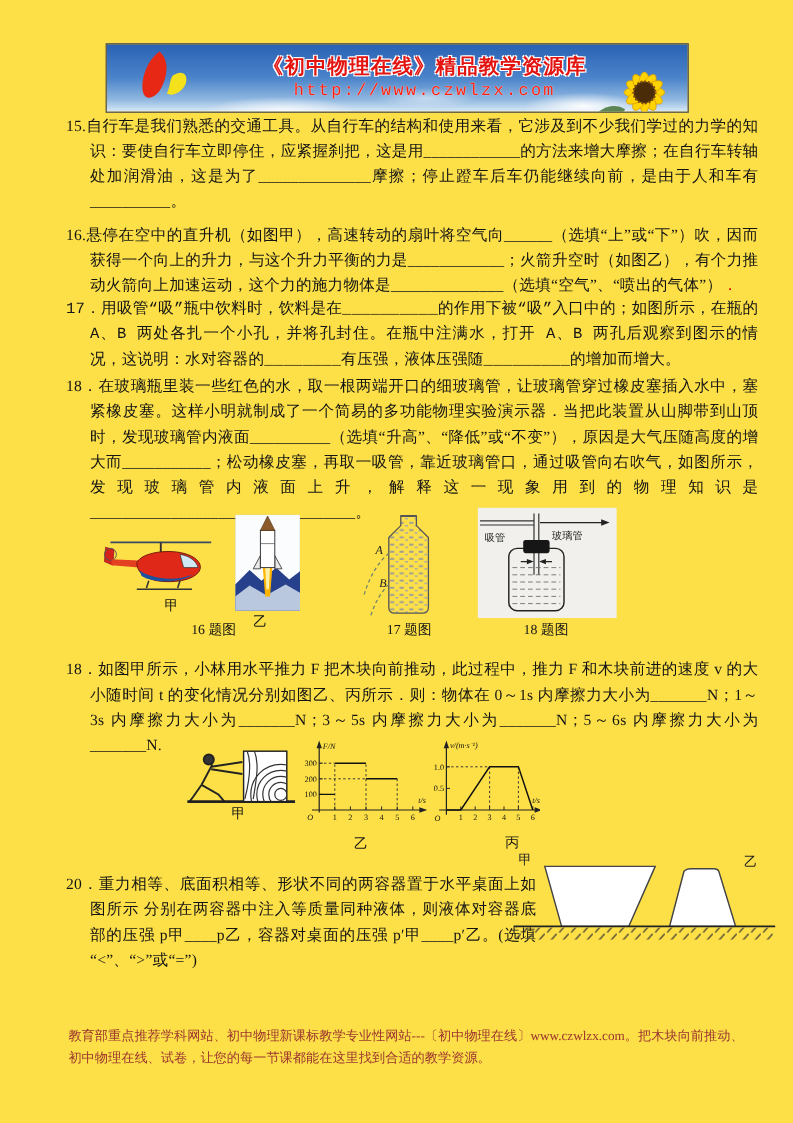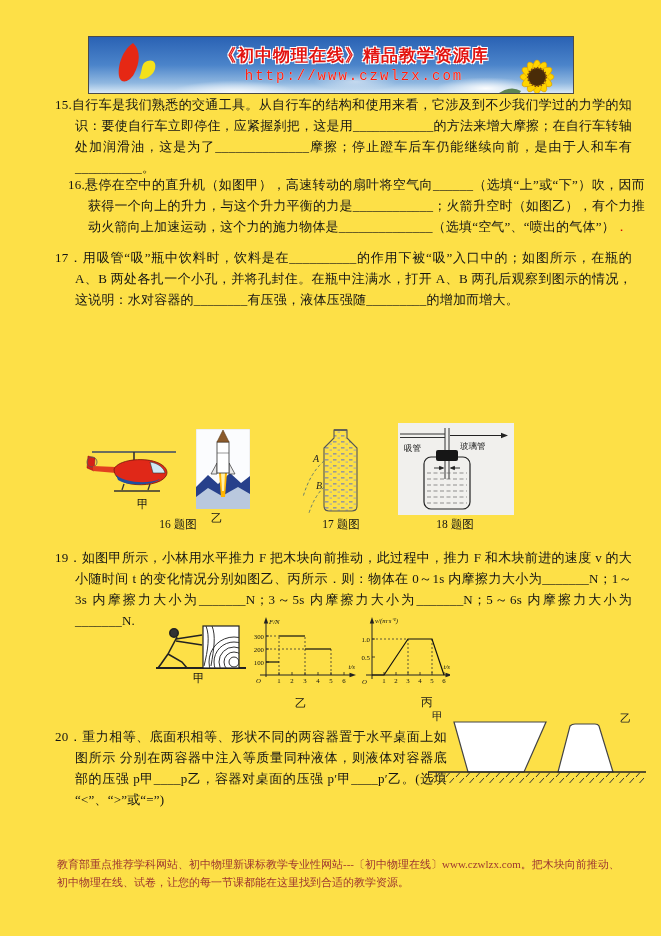--- a/index.html
+++ b/index.html
@@ -58,24 +58,25 @@
         </g>
         <circle r="9" fill="#4a2c08"></circle>
         <circle r="9" fill="none" stroke="#7a4a12" stroke-width="2" stroke-dasharray="1.5,1.5"></circle>
       </g>
       <path d="M2 46 Q14 38 24 44 L20 50 L2 50 Z" fill="#3c6a2a" opacity="0.8"></path>
     </svg>
   </div>
 
   <p class="q" style="top:94px;">15.自行车是我们熟悉的交通工具。从自行车的结构和使用来看，它涉及到不少我们学过的力学的知识：要使自行车立即停住，应紧握刹把，这是用____________的方法来增大摩擦；在自行车转轴处加润滑油，这是为了______________摩擦；停止蹬车后车仍能继续向前，是由于人和车有__________。</p>
 
-  <p class="q" style="top:174px;margin-left:13px;"><span>16.悬停在空中的直升机（如图甲），高速转动的扇叶将空气向______（选填“上”或“下”）吹，因而获得一个向上的升力，与这个升力平衡的力是____________；火箭升空时（如图乙），有个力推动火箭向上加速运动，这个力的施力物体是______________（选填“空气”、“喷出的气体”）</span><span class="red">．</span></p>
-
-  <p class="q" style="top:247px;">17．用吸管“吸”瓶中饮料时，饮料是在__________的作用下被“吸”入口中的；如图所示，在瓶的 A、B 两处各扎一个小孔，并将孔封住。在瓶中注满水，打开 A、B 两孔后观察到图示的情况，这说明：水对容器的________有压强，液体压强随_________的增加而增大。</p>
-
+  <p class="q" style="top:185px;"><span>16.悬停在空中的直升机（如图甲），高速转动的扇叶将空气向______（选填“上”或“下”）吹，因而获得一个向上的升力，与这个升力平衡的力是____________；火箭升空时（如图乙），有个力推动火箭向上加速运动，这个力的施力物体是______________（选填“空气”、“喷出的气体”）</span><span class="red">．</span></p>
+
+  <p class="q" style="top:247px;font-family:Liberation Mono, monospace;">17．用吸管“吸”瓶中饮料时，饮料是在__________的作用下被“吸”入口中的；如图所示，在瓶的 A、B 两处各扎一个小孔，并将孔封住。在瓶中注满水，打开 A、B 两孔后观察到图示的情况，这说明：水对容器的________有压强，液体压强随_________的增加而增大。</p>
+
+  <p class="q" style="top:311px;">18．在玻璃瓶里装一些红色的水，取一根两端开口的细玻璃管，让玻璃管穿过橡皮塞插入水中，塞紧橡皮塞。这样小明就制成了一个简易的多功能物理实验演示器．当把此装置从山脚带到山顶时，发现玻璃管内液面__________（选填“升高”、“降低”或“不变”），原因是大气压随高度的增大而___________；松动橡皮塞，再取一吸管，靠近玻璃管口，通过吸管向右吹气，如图所示，发现玻璃管内液面上升，解释这一现象用到的物理知识是_________________________________。</p>
 
   <svg class="figsvg" style="left:84px;top:445px;" width="96" height="52" viewBox="0 0 96 52">
     <line x1="8" y1="7" x2="92" y2="7" stroke="#3a4a66" stroke-width="1.4"></line>
     <line x1="50" y1="7" x2="50" y2="16" stroke="#333" stroke-width="1.6"></line>
     <polygon points="4,11 11,13 10,26 3,23" fill="#d42318" stroke="#802" stroke-width="0.5"></polygon>
     <circle cx="8" cy="17" r="5" fill="none" stroke="#555" stroke-width="0.8"></circle>
     <polygon points="9,21 32,22 32,28 9,26" fill="#e24020"></polygon>
     <path d="M30 24 C34 15 58 12 72 17 C81 20 85 26 82 31 C77 39 60 41 47 39 C37 37 30 32 30 24 Z" fill="#e02818" stroke="#70180c" stroke-width="0.8"></path>
     <path d="M32 30 C40 37 62 40 76 34 C70 40 45 42 34 35 Z" fill="#1e50a0"></path>
     <path d="M66 17 C74 18 80 23 81 28 L69 28 Z" fill="#cfe8f4" stroke="#333" stroke-width="0.6"></path>
@@ -144,21 +145,21 @@
     </g>
     <g stroke="#222" stroke-width="0.9">
       <line x1="36" y1="45" x2="44" y2="45"></line>
         <polygon points="45.5,45 41.5,43.4 41.5,46.6" fill="#222"></polygon>
       <line x1="62" y1="45" x2="54" y2="45"></line>
         <polygon points="52.5,45 56.5,43.4 56.5,46.6" fill="#222"></polygon>
     </g>
   </svg>
   <div class="caption" style="left:420px;top:517px;text-align:center;">18 题图</div>
 
-  <p class="q" style="top:547px;">19．如图甲所示，小林用水平推力 F 把木块向前推动，此过程中，推力 F 和木块前进的速度 v 的大小随时间 t 的变化情况分别如图乙、丙所示．则：物体在 0～1s 内摩擦力大小为_______N；1～3s 内摩擦力大小为_______N；3～5s 内摩擦力大小为_______N；5～6s 内摩擦力大小为_______N.</p>
+  <p class="q" style="top:547px;">18．如图甲所示，小林用水平推力 F 把木块向前推动，此过程中，推力 F 和木块前进的速度 v 的大小随时间 t 的变化情况分别如图乙、丙所示．则：物体在 0～1s 内摩擦力大小为_______N；1～3s 内摩擦力大小为_______N；3～5s 内摩擦力大小为_______N；5～6s 内摩擦力大小为_______N.</p>
 
   <svg class="figsvg" style="left:156px;top:624px;" width="90" height="48" viewBox="0 0 90 48">
     <defs>
         <clipPath id="blockclip">
           <rect x="47" y="2" width="36" height="42"></rect>
         </clipPath>
       </defs>
     <line x1="0" y1="44" x2="90" y2="44" stroke="#222" stroke-width="2.2"></line>
     <rect x="47" y="2" width="36" height="42" fill="#fff" stroke="#222" stroke-width="1.2"></rect>
     <g clip-path="url(#blockclip)" stroke="#333" stroke-width="1" fill="none">

